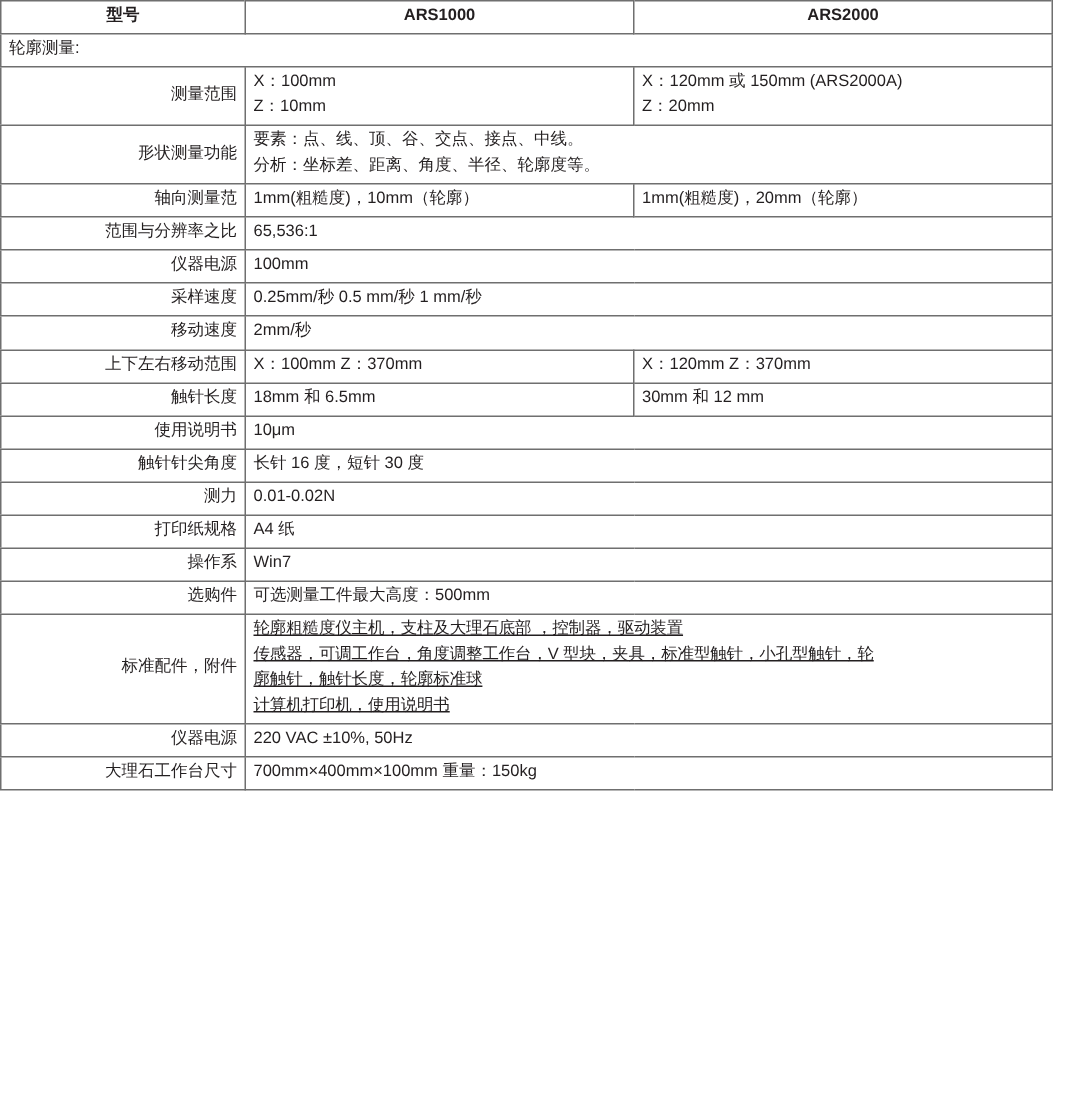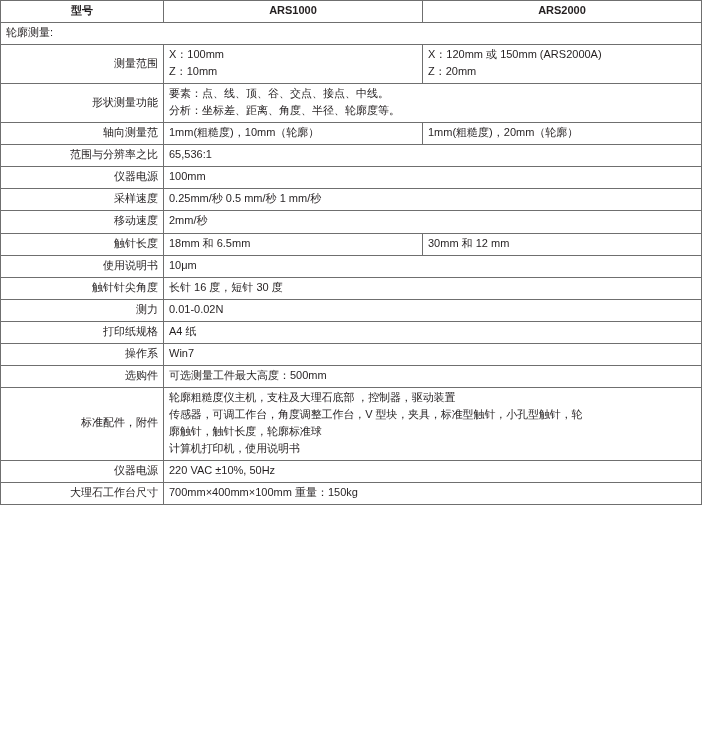--- a/index.html
+++ b/index.html
@@ -59,20 +59,21 @@
     display: block;
   }
   .tall {
     line-height: 1.75;
   }
   .accessory-cell {
     padding-top: 4px;
     padding-bottom: 4px;
     line-height: 1.72;
     letter-spacing: -0.1px;
+    text-decoration: underline;
   }
   .accessory-cell .line { white-space: nowrap; }
   .nowrap { white-space: nowrap; }
 </style>
 </head>
 <body>
 
 <table id="spec-table">
   <colgroup>
     <col class="c-label">
@@ -131,20 +132,25 @@
     <tr>
       <td class="label-cell">采样速度</td>
       <td class="val-cell" colspan="2">0.25mm/秒  0.5 mm/秒  1 mm/秒</td>
     </tr>
 
     <tr>
       <td class="label-cell">移动速度</td>
       <td class="val-cell" colspan="2">2mm/秒</td>
     </tr>
 
+    <tr>
+      <td class="label-cell">上下左右移动范围</td>
+      <td class="val-cell nowrap">X：100mm   Z：370mm</td>
+      <td class="val-cell nowrap">X：120mm   Z：370mm</td>
+    </tr>
 
     <tr>
       <td class="label-cell">触针长度</td>
       <td class="val-cell">18mm 和 6.5mm</td>
       <td class="val-cell">30mm 和 12 mm</td>
     </tr>
 
     <tr>
       <td class="label-cell">使用说明书</td>
       <td class="val-cell" colspan="2">10μm</td>

